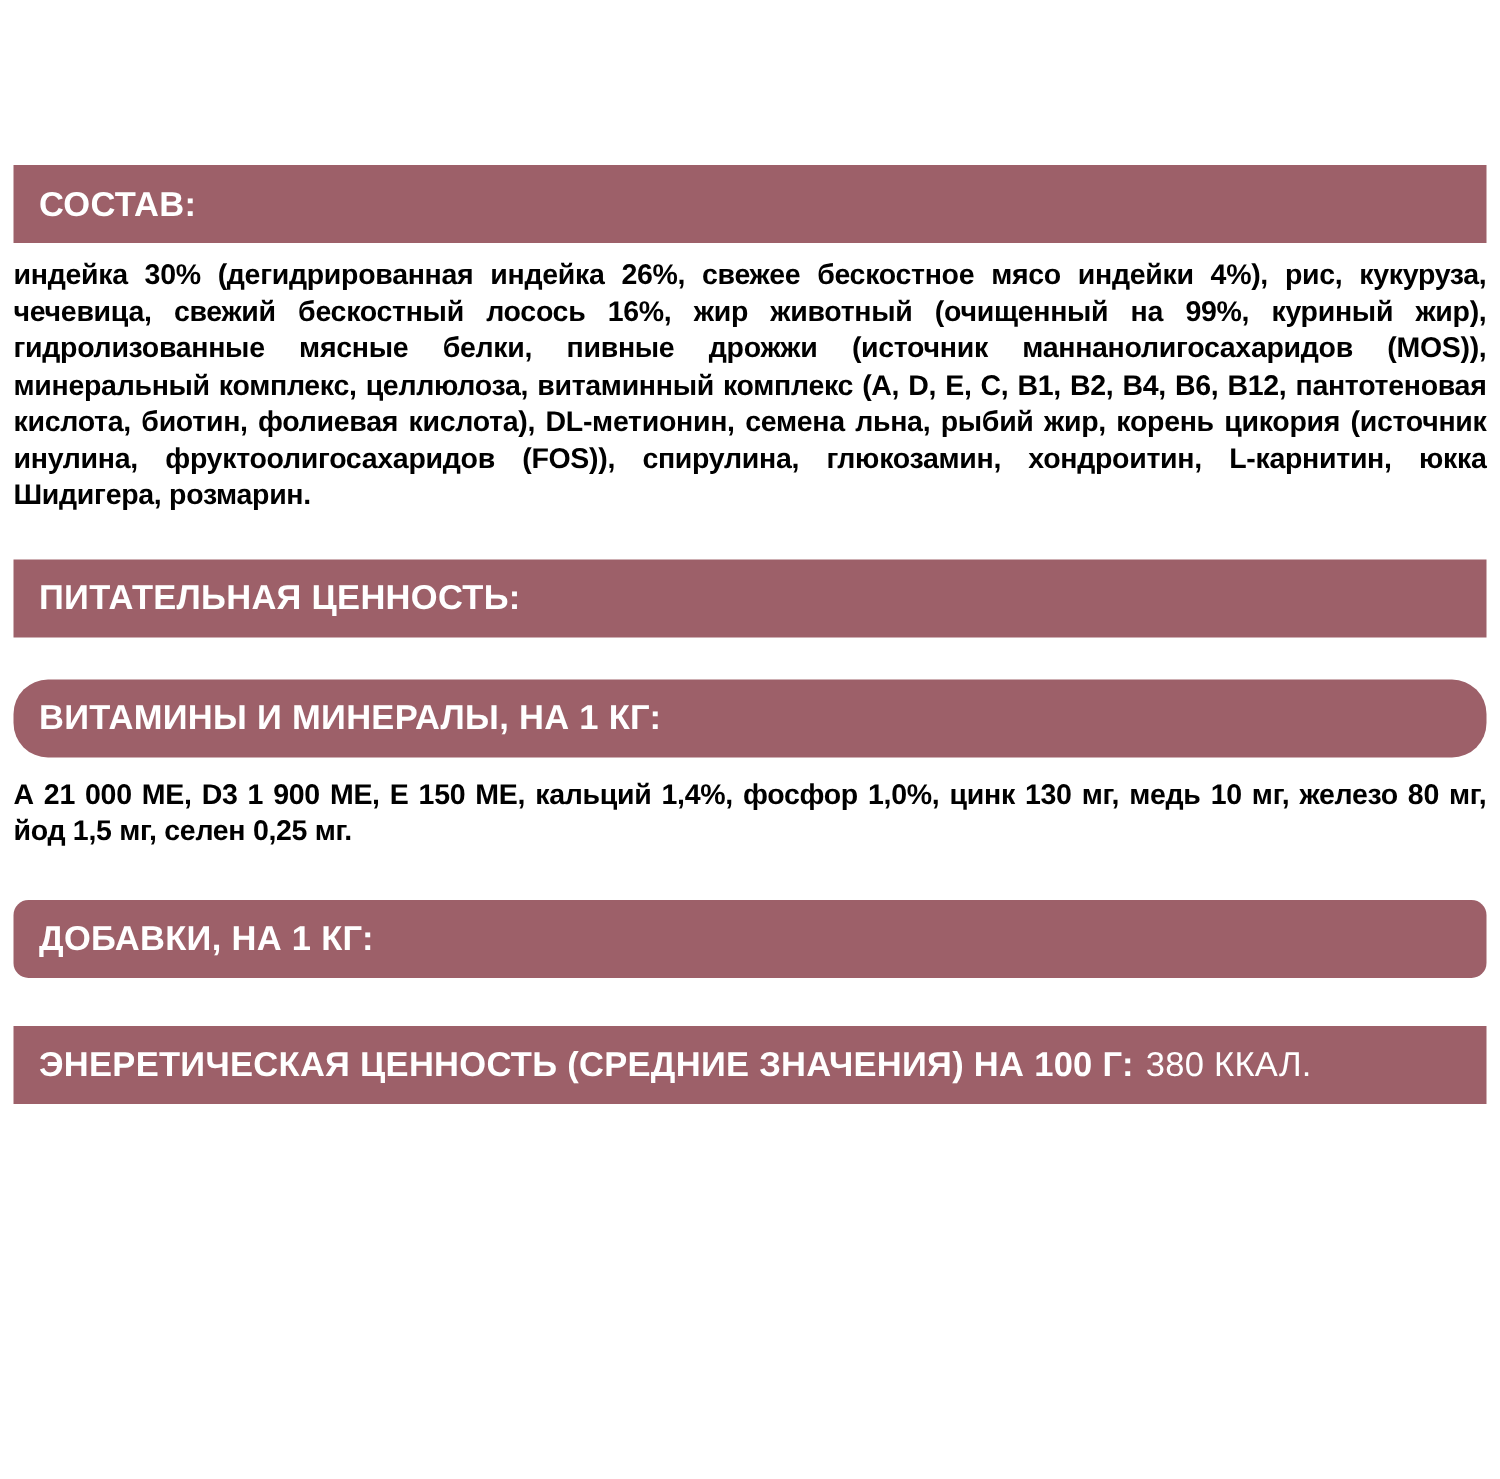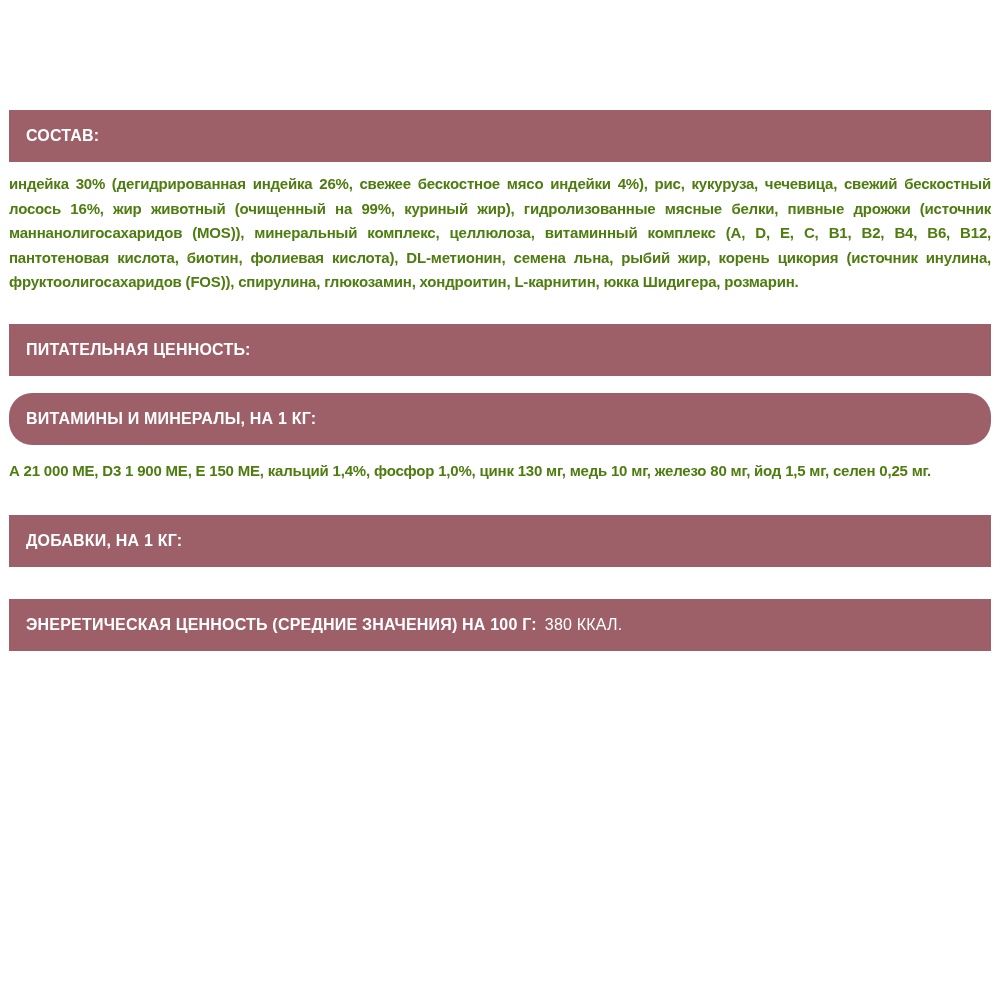--- a/index.html
+++ b/index.html
@@ -21,40 +21,40 @@
   .bar {
     margin: 0 9px;
     height: 52px;
     background: #9d6069;
     color: #ffffff;
     display: flex;
     align-items: center;
     padding: 0 17px;
     box-sizing: border-box;
     font-weight: 700;
-    font-size: 16px;
+    font-size: 23px;
     letter-spacing: 0.2px;
     white-space: nowrap;
   }
   .para {
     margin: 12px 9px;
-    color: #4d7c0f;
+    color: #000000;
     font-weight: 700;
-    font-size: 15px;
+    font-size: 19px;
     line-height: 24.5px;
     text-align: justify;
     letter-spacing: -0.2px;
   }
   .mt-top   { margin-top: 110px; }
   .mt-p1    { margin-top: 10px; }
   .mt-bar2  { margin-top: 29px; }
   .mt-p2    { margin-top: 13px; }
-  .mt-bar3  { margin-top: 17px; border-radius: 23px; }
+  .mt-bar3  { margin-top: 28px; border-radius: 23px; }
   .mt-p3    { margin-top: 14px; }
-  .mt-bar4  { margin-top: 32px; }
+  .mt-bar4  { margin-top: 32px; border-radius: 10px; }
   .mt-p4    { margin-top: 20px; }
   .mt-bar5  { margin-top: 32px; }
   .energy-value {
     font-weight: 400;
     margin-left: 8px;
     text-align: center;
   }
 </style>
 </head>
 <body>

